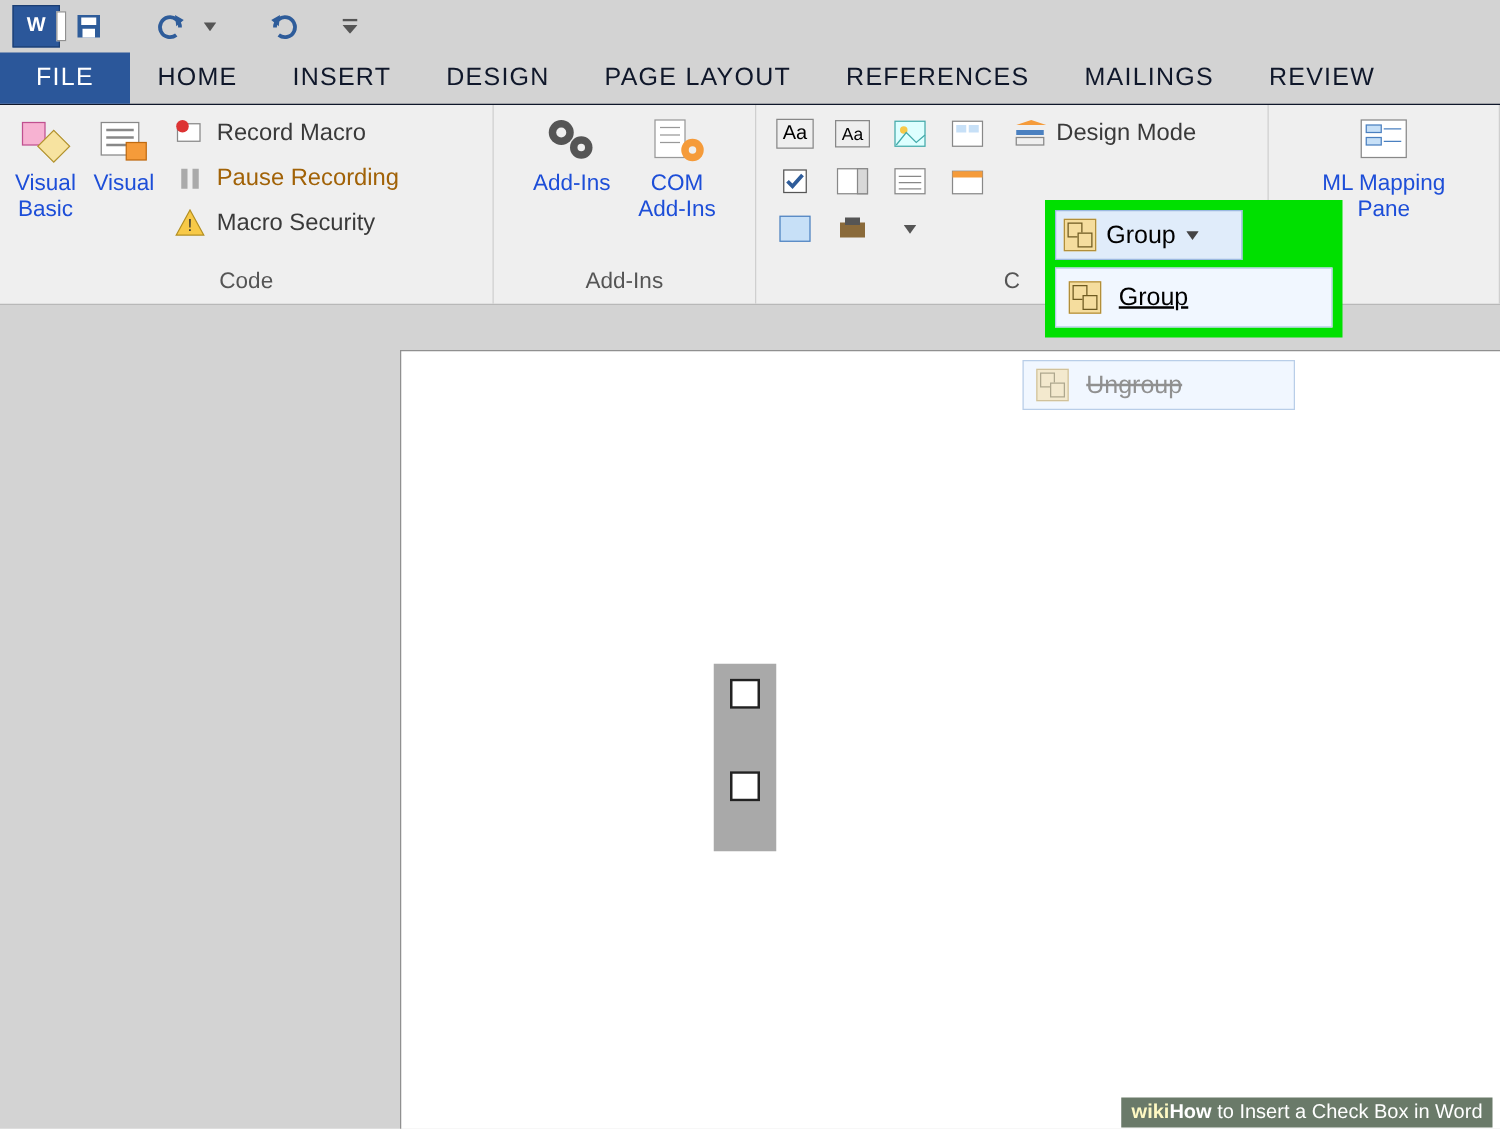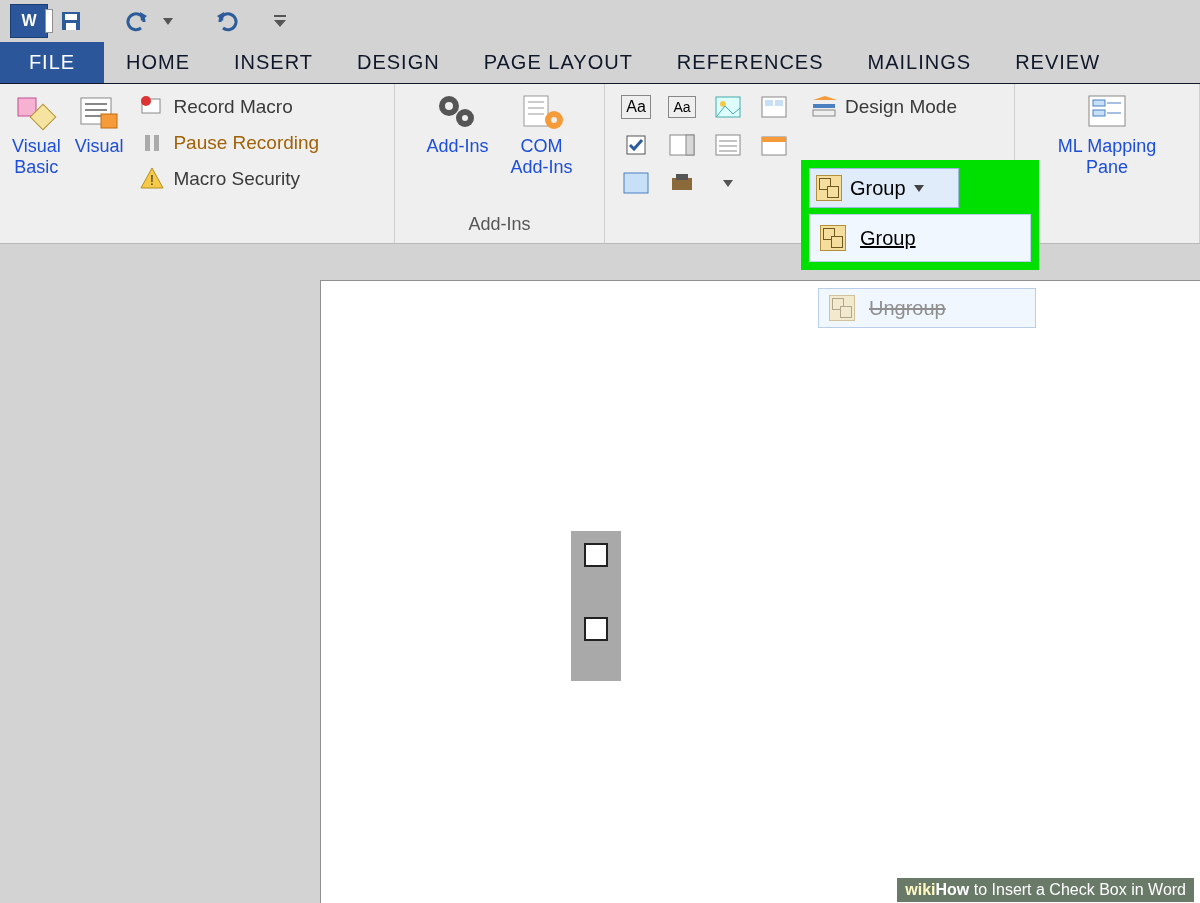--- a/index.html
+++ b/index.html
@@ -105,21 +105,21 @@
     display: flex; flex-direction: column; align-items: center;
     padding-top: 12px; gap: 50px;
   }
   .cb {
     width: 24px; height: 24px;
     background: #fff; border: 2px solid #222;
   }
   
   .hl {
     position: absolute;
-    left: 801px; top: 160px;
+    left: 836px; top: 160px;
     width: 238px;
     background: #00e000;
     padding: 8px;
     z-index: 50;
   }
   .hl-trigger {
     background: #e0ecfa;
     border: 1px solid #9cb9e0;
     height: 40px;
     display: flex; align-items: center;
@@ -271,20 +271,21 @@
         </div>
         <div class="small-row">
           <svg width="26" height="26">
               <polygon points="13,2 24,22 2,22" fill="#f7c948" stroke="#b38f20"></polygon>
               <text x="13" y="19" text-anchor="middle" font-size="14" fill="#333">!</text>
             </svg>
           <span>Macro Security</span>
         </div>
       </div>
     </div>
+    <div class="group-label">Code</div>
   </div>
 
   <div class="group" style="width:210px">
     <div class="group-body" style="justify-content:center; gap:18px">
       <div class="big-btn">
         <svg width="44" height="40">
           <circle cx="14" cy="14" r="10" fill="#555"></circle>
             <circle cx="14" cy="14" r="4" fill="#efefef"></circle>
           <circle cx="30" cy="26" r="9" fill="#555"></circle>
             <circle cx="30" cy="26" r="3" fill="#efefef"></circle>

